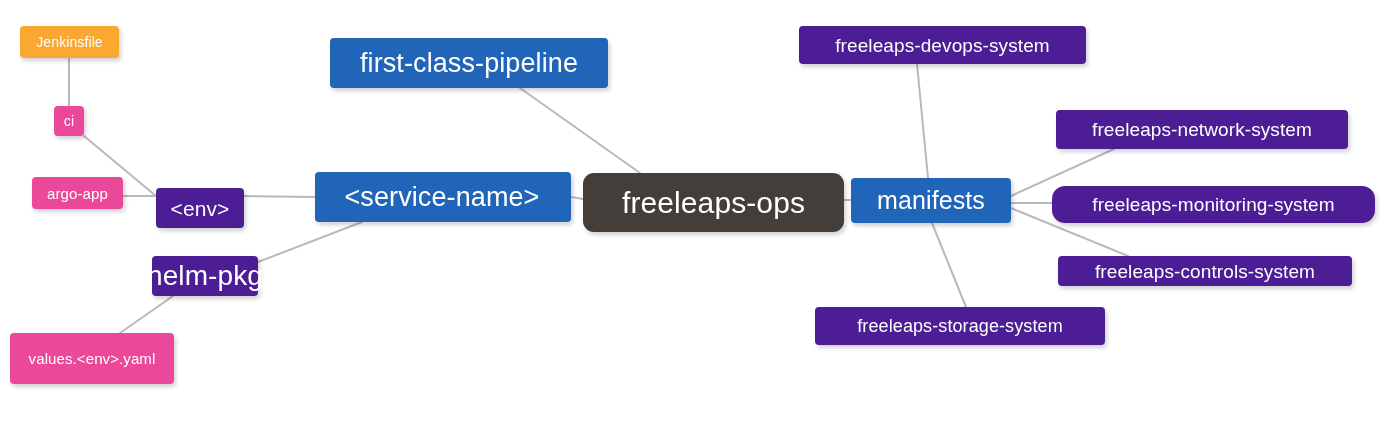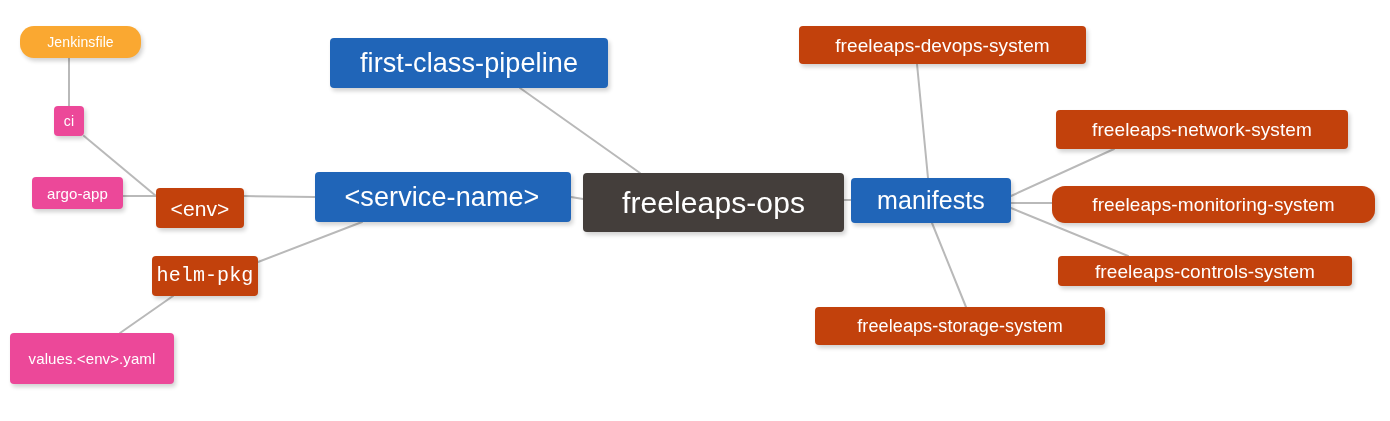--- a/index.html
+++ b/index.html
@@ -38,21 +38,21 @@
     white-space: nowrap;
     line-height: 1;
     letter-spacing: 0.1px;
     box-shadow: 2px 3px 4px rgba(0,0,0,0.18);
     text-align: center;
     padding: 0 10px;
     cursor: default;
   }
   .n-root   { background: #443E3B; }
   .n-blue   { background: #2065B8; }
-  .n-green  { background: #c2410c; }
+  .n-green  { background: #4c1d95; }
   .n-red    { background: #ec4899; }
   .n-orange { background: #FAA831; }
 </style>
 </head>
 <body>
 
 <div id="canvas">
   <svg id="edges" viewBox="0 0 1390 421" xmlns="http://www.w3.org/2000/svg">
       <line x1="69" y1="58" x2="69" y2="106" stroke="#b9b9b9" stroke-width="2" stroke-linecap="round"></line>
       <line x1="84" y1="136" x2="156" y2="196" stroke="#b9b9b9" stroke-width="2" stroke-linecap="round"></line>
@@ -63,29 +63,29 @@
       <line x1="520" y1="88" x2="640" y2="173" stroke="#b9b9b9" stroke-width="2" stroke-linecap="round"></line>
       <line x1="571" y1="197" x2="583" y2="199" stroke="#b9b9b9" stroke-width="2" stroke-linecap="round"></line>
       <line x1="844" y1="200" x2="851" y2="200" stroke="#b9b9b9" stroke-width="2" stroke-linecap="round"></line>
       <line x1="928" y1="178" x2="917" y2="64" stroke="#b9b9b9" stroke-width="2" stroke-linecap="round"></line>
       <line x1="1011" y1="196" x2="1114" y2="149" stroke="#b9b9b9" stroke-width="2" stroke-linecap="round"></line>
       <line x1="1011" y1="203" x2="1052" y2="203" stroke="#b9b9b9" stroke-width="2" stroke-linecap="round"></line>
       <line x1="1011" y1="208" x2="1128" y2="256" stroke="#b9b9b9" stroke-width="2" stroke-linecap="round"></line>
       <line x1="932" y1="223" x2="966" y2="307" stroke="#b9b9b9" stroke-width="2" stroke-linecap="round"></line>
     </svg>
   <div id="node-layer">
-      <div class="node n-orange" style="left: 20px; top: 26px; width: 121px; height: 32px; font-size: 14px; border-radius: 14px;">Jenkinsfile</div>
+      <div class="node n-orange" style="left: 20px; top: 26px; width: 99px; height: 32px; font-size: 14px;">Jenkinsfile</div>
       <div class="node n-red" style="left: 54px; top: 106px; width: 30px; height: 30px; font-size: 14px;">ci</div>
       <div class="node n-red" style="left: 32px; top: 177px; width: 91px; height: 32px; font-size: 15px;">argo-app</div>
       <div class="node n-green" style="left: 156px; top: 188px; width: 88px; height: 40px; font-size: 21px;">&lt;env&gt;</div>
-      <div class="node n-green" style="left: 152px; top: 256px; width: 106px; height: 40px; font-size: 20px; font-family: Liberation Mono, monospace;">helm-pkg</div>
+      <div class="node n-green" style="left: 152px; top: 256px; width: 106px; height: 40px; font-size: 28px;">helm-pkg</div>
       <div class="node n-red" style="left: 10px; top: 333px; width: 164px; height: 51px; font-size: 15px;">values.&lt;env&gt;.yaml</div>
       <div class="node n-blue" style="left: 330px; top: 38px; width: 278px; height: 50px; font-size: 27px;">first-class-pipeline</div>
       <div class="node n-blue" style="left: 315px; top: 172px; width: 256px; height: 50px; font-size: 27px; padding-left: 8px;">&lt;service-name&gt;</div>
-      <div class="node n-root" style="left: 583px; top: 173px; width: 261px; height: 59px; font-size: 30px;">freeleaps-ops</div>
+      <div class="node n-root" style="left: 583px; top: 173px; width: 261px; height: 59px; font-size: 30px; border-radius: 11px;">freeleaps-ops</div>
       <div class="node n-blue" style="left: 851px; top: 178px; width: 160px; height: 45px; font-size: 25px;">manifests</div>
       <div class="node n-green" style="left: 799px; top: 26px; width: 287px; height: 38px; font-size: 19px;">freeleaps-devops-system</div>
       <div class="node n-green" style="left: 1056px; top: 110px; width: 292px; height: 39px; font-size: 19px;">freeleaps-network-system</div>
       <div class="node n-green" style="left: 1052px; top: 186px; width: 323px; height: 37px; font-size: 19px; border-radius: 13px;">freeleaps-monitoring-system</div>
       <div class="node n-green" style="left: 1058px; top: 256px; width: 294px; height: 30px; font-size: 19px;">freeleaps-controls-system</div>
       <div class="node n-green" style="left: 815px; top: 307px; width: 290px; height: 38px; font-size: 18px;">freeleaps-storage-system</div>
     </div>
 </div>
 
 </body></html>

